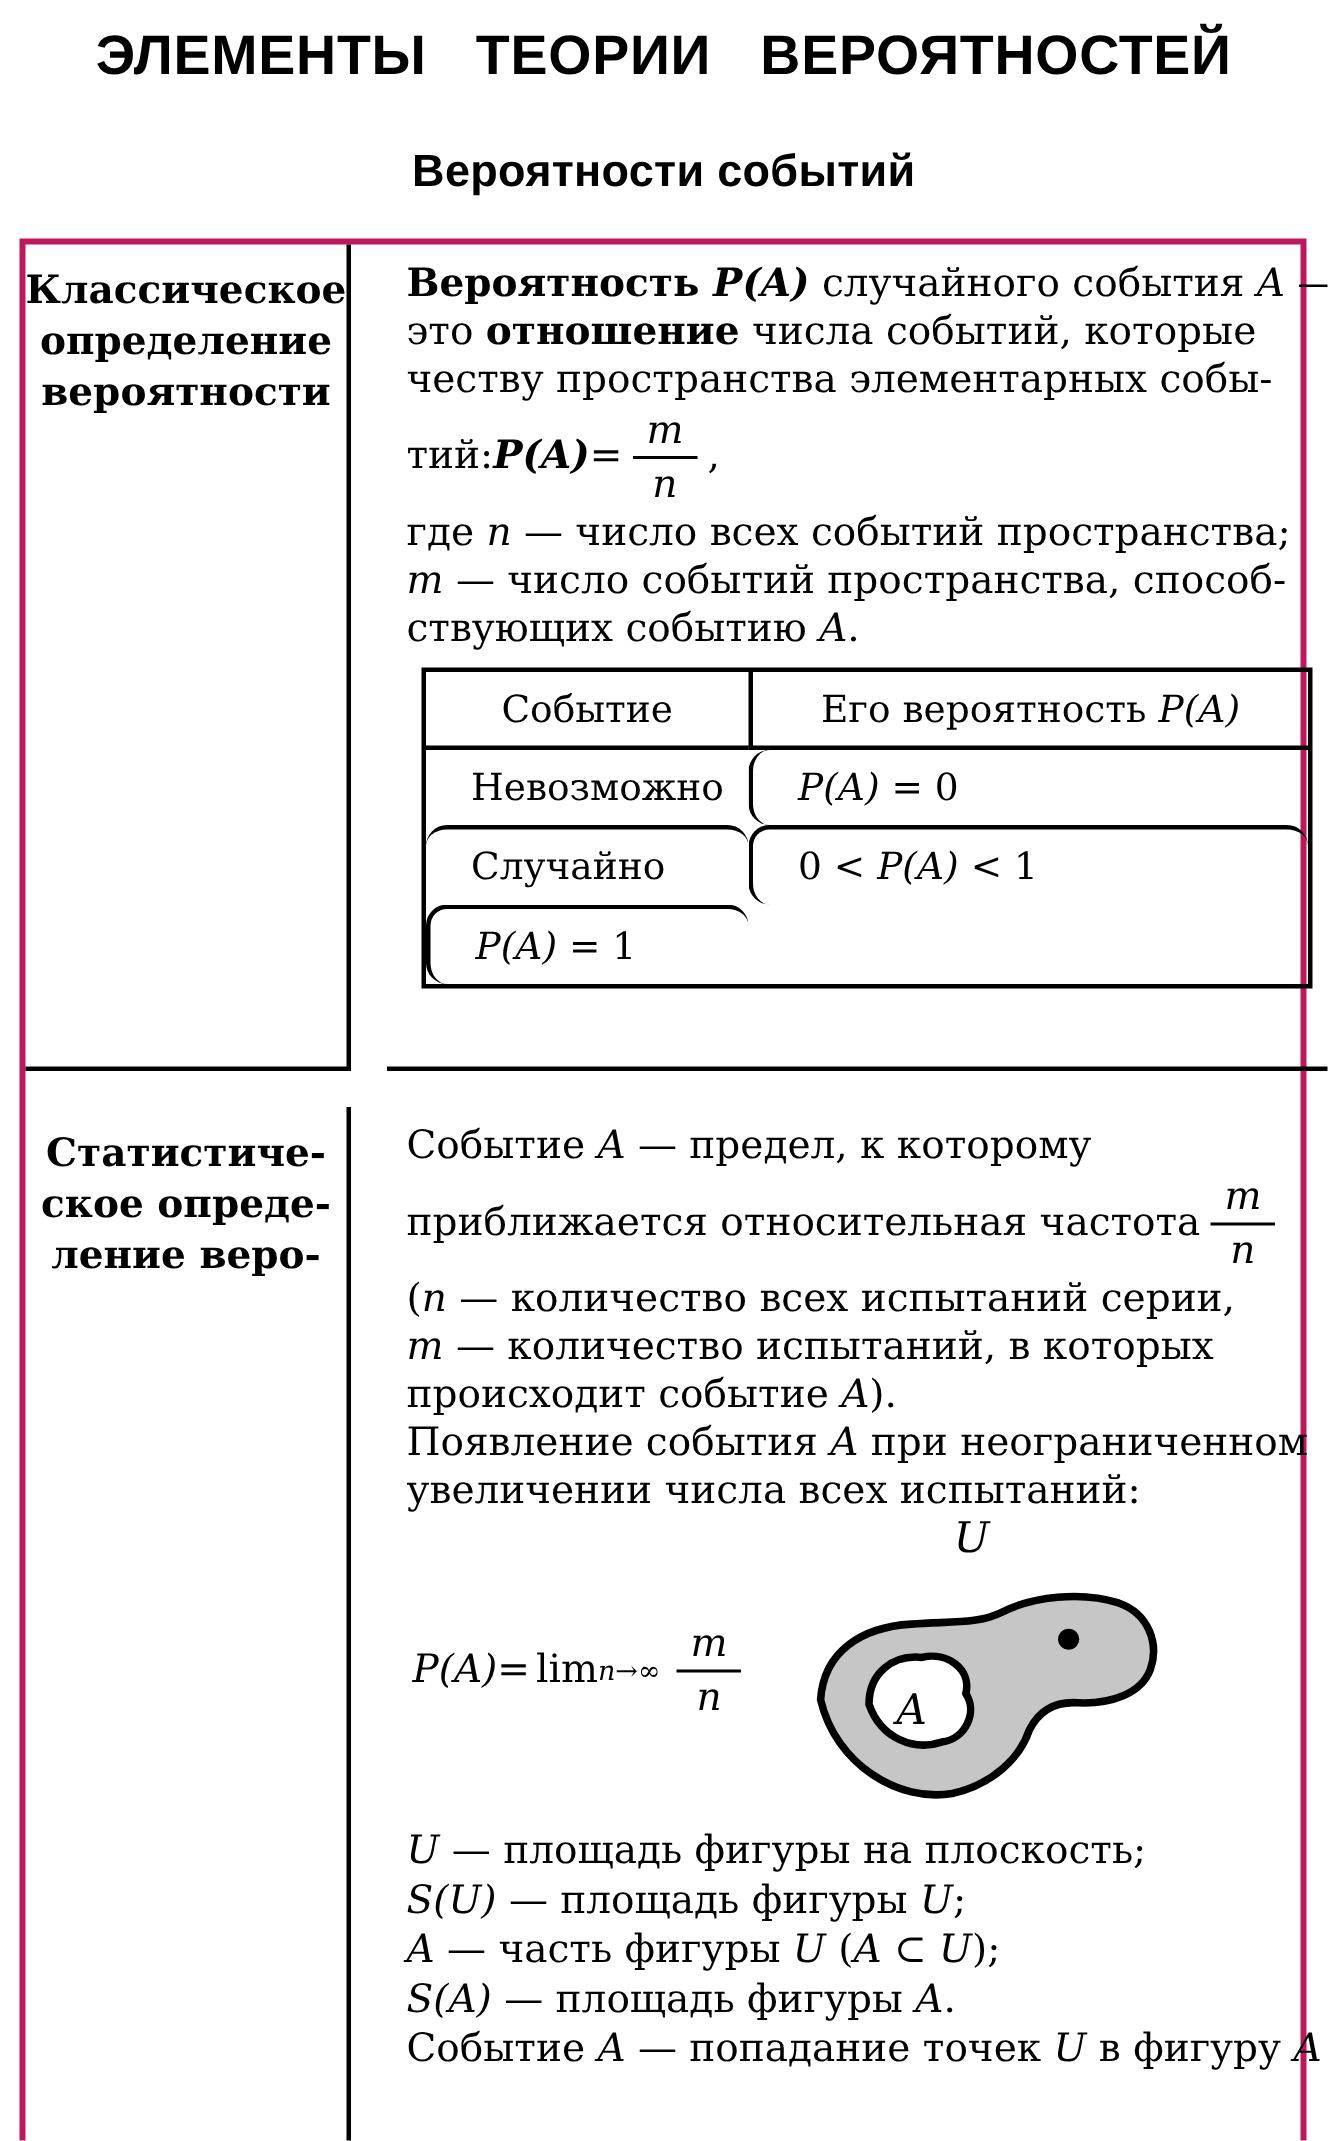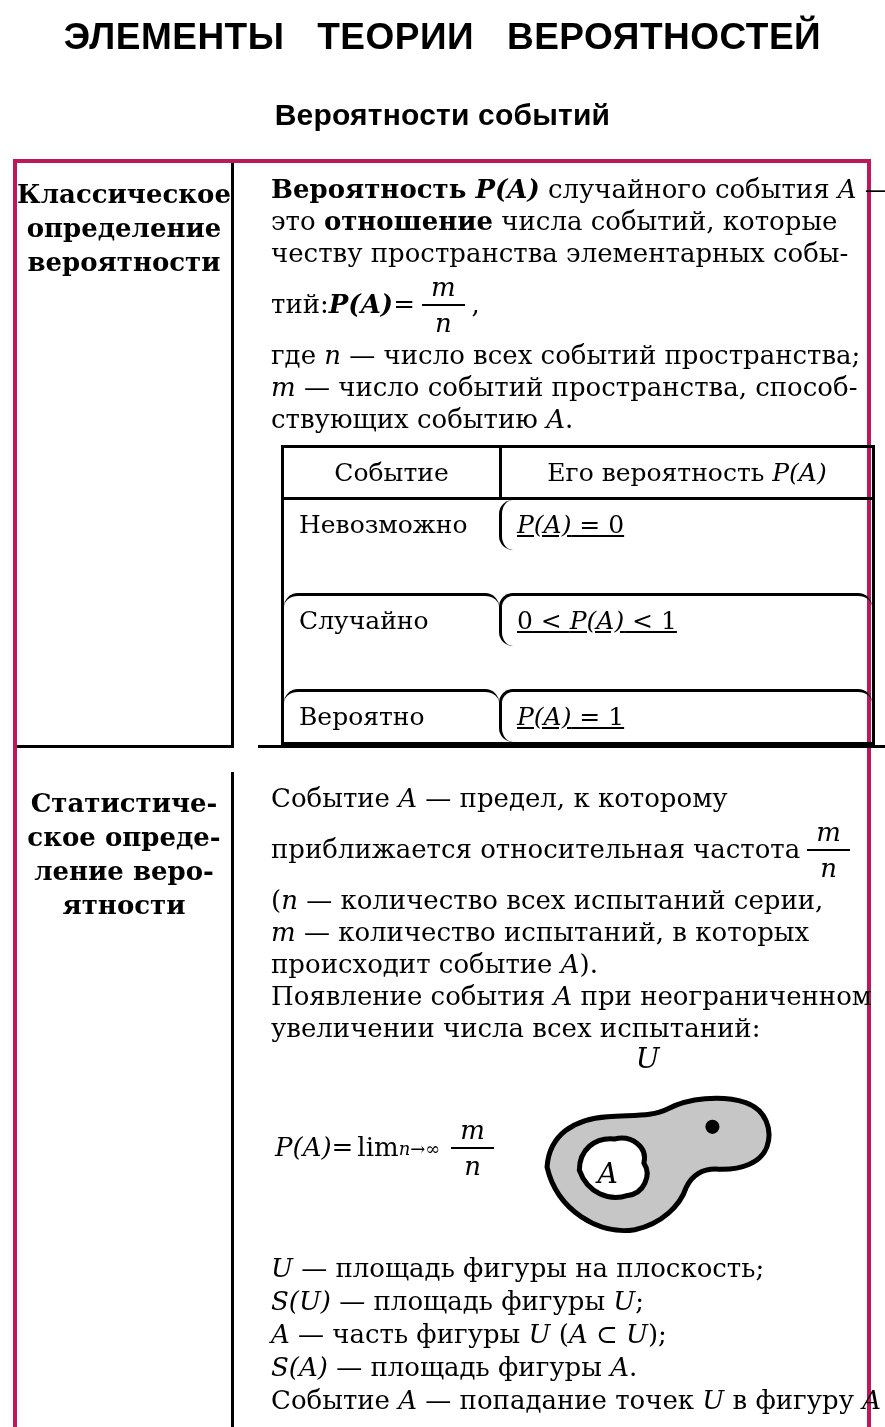--- a/index.html
+++ b/index.html
@@ -61,23 +61,23 @@
   .inner {
     margin:10px 0 0 10px;
     width:588px;
     border:3px solid #000;
     display:grid;
     grid-template-columns:215px 1fr;
     font-size:25px;
   }
   .ih { text-align:center; line-height:49px; border-bottom:3px solid #000; white-space:nowrap; }
   .ihr { border-left:3px solid #000; }
-  .ic { line-height:50px; padding-left:15px; white-space:nowrap;border-radius:14px; }
-  .icr { border-left:3px solid #000;text-decoration:underline; }
-  .ibt { border-top:3px solid #000;margin-top:43px; }
+  .ic { line-height:50px; padding-left:30px; white-space:nowrap;border-radius:14px; }
+  .icr { border-left:3px solid #000; }
+  .ibt { border-top:3px solid #000; }
 
   .figrow { display:flex; align-items:center; margin-top:2px; }
   .formula { display:flex; align-items:center; margin-left:4px; font-size:26px; white-space:nowrap; }
   .figsvg { margin-left:38px; }
   .legend { margin-top:4px; }
   .legend .rline { line-height:33px; }
 </style>
 </head>
 <body>
 
@@ -115,30 +115,28 @@
     <div class="inner">
       <div class="ih"><span>Событие</span></div>
       <div class="ih ihr"><span>Его вероятность </span><span class="it">P(A)</span></div>
 
       <div class="ic"><span>Невозможно</span></div>
       <div class="ic icr"><span class="it">P(A)</span><span> = 0</span></div>
 
       <div class="ic ibt"><span>Случайно</span></div>
       <div class="ic icr ibt"><span>0 &lt; </span><span class="it">P(A)</span><span> &lt; 1</span></div>
 
-      <div class="ic ibt"><span>Вероятно</span></div>
       <div class="ic icr ibt"><span class="it">P(A)</span><span> = 1</span></div>
     </div>
   </div>
 
   <div class="lcell r2">
     <div>Статистиче-</div>
     <div>ское опреде-</div>
     <div>ление веро-</div>
-    <div>ятности</div>
   </div>
 
   <div class="rcell r2">
     <div>
         <div class="rline"><span>Событие </span><span class="it">A</span><span> — предел, к которому</span></div>
         <div class="rline mline">
           <span>приближается относительная частота </span>
           <span class="frac">
             <span class="fn">m</span>
             <span class="fd">n</span>

